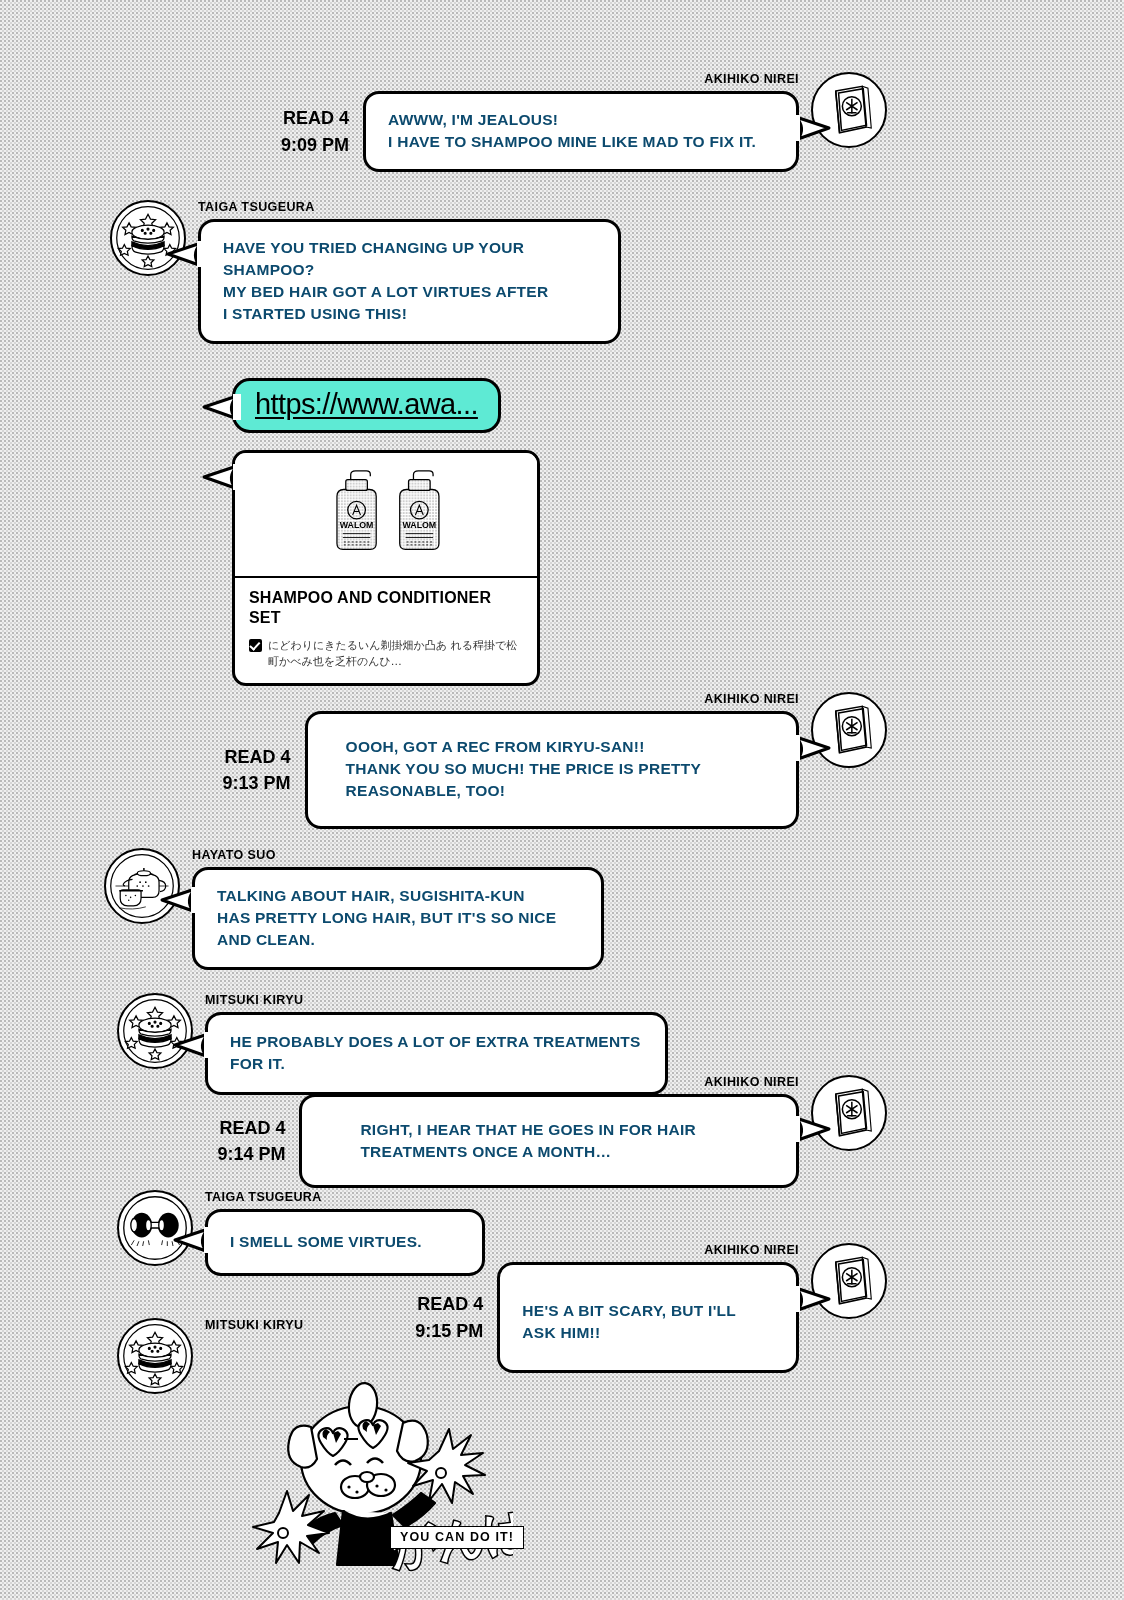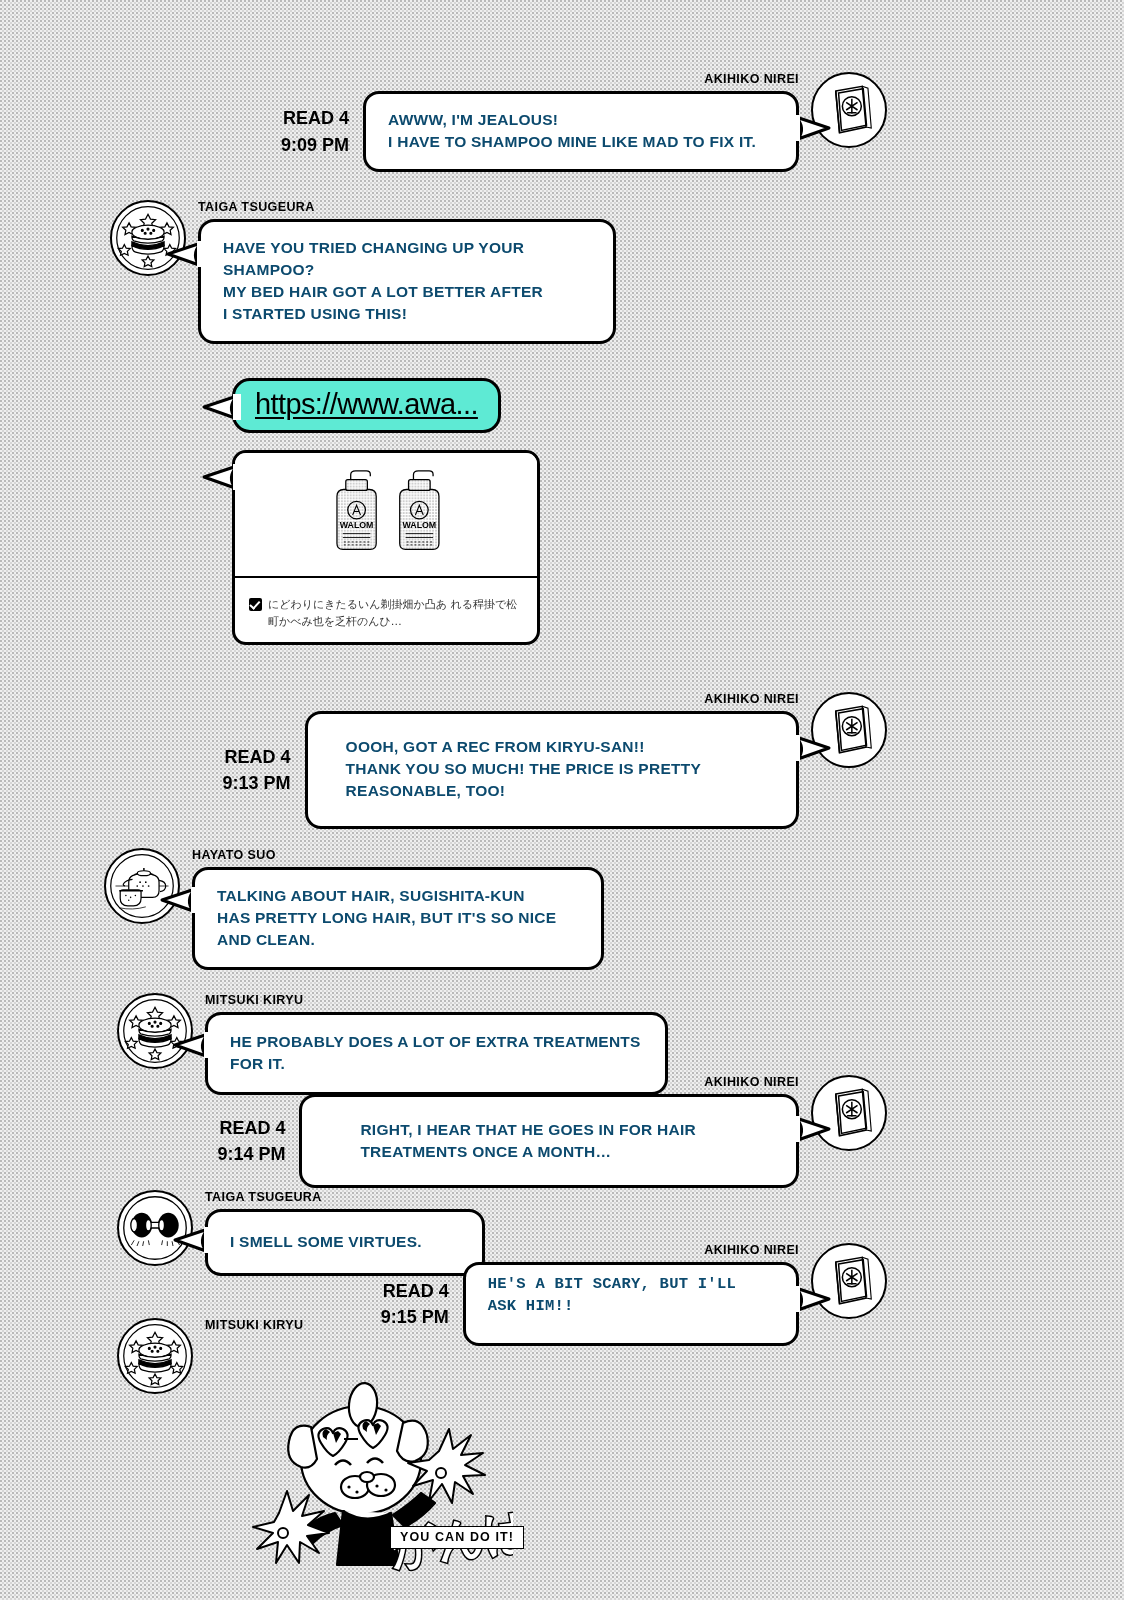--- a/index.html
+++ b/index.html
@@ -177,21 +177,21 @@
         <path d="M21 46 q17 8 34 0 q0 6 -4 7 q-13 4 -26 0 q-4-1 -4-7z" fill="#fff"></path>
       </g>
         </svg>
     </div>
     <div>
       <div class="name">TAIGA TSUGEURA</div>
       <div class="bubble-wrap">
         <div class="bubble" style="padding-right:70px;">
           <span class="ln">HAVE YOU TRIED CHANGING UP YOUR</span>
           <span class="ln">SHAMPOO?</span>
-          <span class="ln">MY BED HAIR GOT A LOT BETTER AFTER</span>
+          <span class="ln">MY BED HAIR GOT A LOT VIRTUES AFTER</span>
           <span class="ln">I STARTED USING THIS!</span>
         </div>
         <div class="tail l" style="top:22px;">
           <svg viewBox="0 0 34 26">
               <path d="M34 2 L1 13 L32 24 Q24 13 34 2 Z" fill="#fff" stroke="#000" stroke-width="3" stroke-linejoin="round"></path>
               <rect x="30" y="0" width="8" height="26" fill="#fff"></rect>
             </svg>
         </div>
       </div>
     </div>
@@ -247,20 +247,24 @@
               <text x="188" y="76" font-family="Liberation Sans, sans-serif" font-size="9" font-weight="bold" text-anchor="middle" fill="#000" stroke="none">WALOM</text>
               <g stroke-width="0.9" stroke="#000">
                 <path d="M174 82 h28 M174 86 h28"></path>
                 <path d="M175 90.5 h26" stroke-dasharray="2 2"></path>
                   <path d="M175 93.5 h26" stroke-dasharray="2 2"></path>
               </g>
             </g>
           </svg>
         </div>
         <div class="card-body">
+          <div class="card-title">
+            <span class="ln">SHAMPOO AND</span>
+            <span class="ln">CONDITIONER SET</span>
+          </div>
           <div class="card-desc">
             <span class="chk"></span>
             <span class="card-desc-txt">
               <span class="ln">にどわりにきたるいん剃掛畑か凸あ</span>
               <span class="ln">れる稈掛で松町かべみ也を乏杆のんひ…</span>
             </span>
           </div>
         </div>
       </div>
       <div class="tail l" style="top:14px; left:-29px;">
@@ -482,21 +486,21 @@
         <circle cx="41" cy="34" r="10"></circle>
         <path d="M35 30 L47 38 M47 30 L35 38 M41 26 L41 42 M36 41 L46 41"></path>
         <path d="M52 13 L58 15 L61.5 57 L56 56" stroke-width="1.2"></path>
       </g>
         </svg>
     </div>
     <div>
       <div class="name">AKIHIKO NIREI</div>
       <div style="display:flex; flex-direction:row-reverse; align-items:flex-start;">
         <div class="bubble-wrap">
-          <div class="bubble" style="padding:8px 60px 26px 22px;font-family:Liberation Mono, monospace;">
+          <div class="bubble" style="padding:35px 60px 26px 22px;">
             <span class="ln">HE'S A BIT SCARY, BUT I'LL</span>
             <span class="ln">ASK HIM!!</span>
           </div>
           <div class="tail r" style="top:24px;">
             <svg viewBox="0 0 34 26">
                 <path d="M0 2 L33 13 L2 24 Q10 13 0 2 Z" fill="#fff" stroke="#000" stroke-width="3" stroke-linejoin="round"></path>
                 <rect x="-4" y="0" width="8" height="26" fill="#fff"></rect>
               </svg>
           </div>
         </div>

